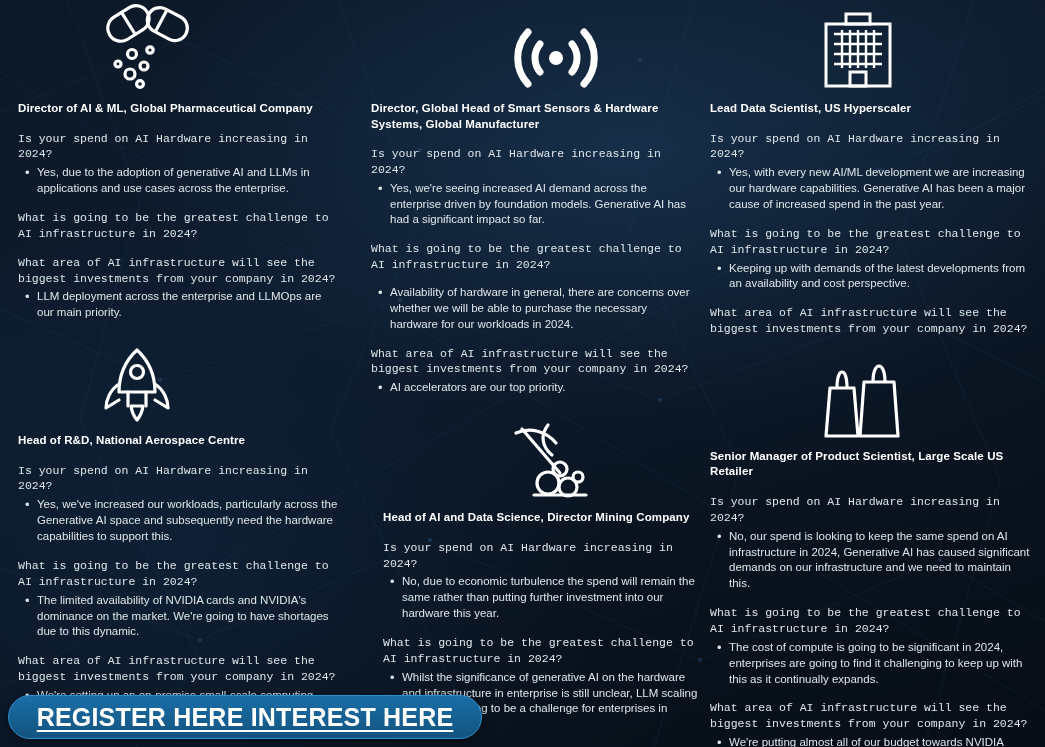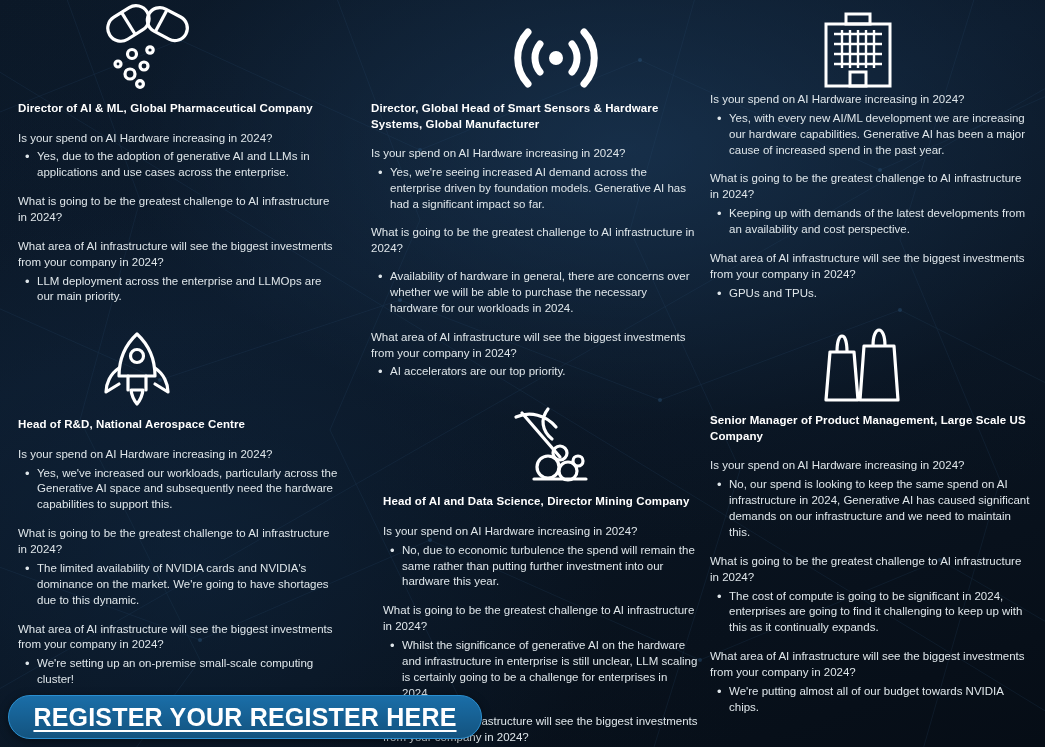--- a/index.html
+++ b/index.html
@@ -54,20 +54,21 @@
     line-height: 1.35;
     margin: 9px 0 14px 0;
     letter-spacing: 0.1px;
   }
   .qa { margin-bottom: 13px; }
   .question {
     font-size: 11.5px;
     color: #dfe6ea;
     line-height: 1.38;
     margin: 0 0 3px 0;
+    font-family: Liberation Mono, monospace;
   }
   ul.answers {
     margin: 0;
     padding-left: 19px;
     list-style: none;
   }
   ul.answers li {
     font-size: 11.5px;
     line-height: 1.38;
     color: #dfe6ea;
@@ -323,54 +324,52 @@
               <line x1="30" y1="20" x2="30" y2="58"></line>
               <line x1="38" y1="20" x2="38" y2="58"></line>
               <line x1="46" y1="20" x2="46" y2="58"></line>
               <line x1="54" y1="20" x2="54" y2="58"></line>
             </g>
             <rect x="30" y="62" width="16" height="14"></rect>
           </g>
         </svg>
       </div>
       <div class="card-body">
+        <div class="card-title">Lead Data Scientist, US Hyperscaler</div>
         <div class="qa">
           <p class="question">Is your spend on AI Hardware increasing in 2024?</p>
           <ul class="answers">
             <li>Yes, with every new AI/ML development we are increasing our hardware capabilities. Generative AI has been a major cause of increased spend in the past year.</li>
           </ul>
         </div>
         <div class="qa">
           <p class="question">What is going to be the greatest challenge to AI infrastructure in 2024?</p>
           <ul class="answers">
             <li>Keeping up with demands of the latest developments from an availability and cost perspective.</li>
           </ul>
         </div>
         <div class="qa">
           <p class="question">What area of AI infrastructure will see the biggest investments from your company in 2024?</p>
-          <ul class="answers">
-            <li>GPUs and TPUs.</li>
-          </ul>
         </div>
       </div>
     </div>
 
     <div class="card" style="padding-top:10px;">
       <div class="icon-wrap" style="height:80px;">
         <svg class="icon" width="84" height="76" viewBox="0 0 84 76">
           <g fill="none" stroke="#ffffff" stroke-width="3.2" stroke-linejoin="round">
             <path d="M10 24 L34 24 L38 72 L6 72 Z"></path>
             <path d="M17 24 C17 14 19 8 22 8 C25 8 27 14 27 24"></path>
             <path d="M44 18 L74 18 L78 72 L40 72 Z"></path>
             <path d="M53 18 C53 7 56 2 59 2 C62 2 65 7 65 18"></path>
           </g>
         </svg>
       </div>
       <div class="card-body">
-        <div class="card-title">Senior Manager of Product Management, Large Scale US Company</div>
+        <div class="card-title">Senior Manager of Product Scientist, Large Scale US Retailer</div>
         <div class="qa">
           <p class="question">Is your spend on AI Hardware increasing in 2024?</p>
           <ul class="answers">
             <li>No, our spend is looking to keep the same spend on AI infrastructure in 2024, Generative AI has caused significant demands on our infrastructure and we need to maintain this.</li>
           </ul>
         </div>
         <div class="qa">
           <p class="question">What is going to be the greatest challenge to AI infrastructure in 2024?</p>
           <ul class="answers">
             <li>The cost of compute is going to be significant in 2024, enterprises are going to find it challenging to keep up with this as it continually expands.</li>
@@ -382,14 +381,14 @@
             <li>We're putting almost all of our budget towards NVIDIA chips.</li>
           </ul>
         </div>
       </div>
     </div>
   </div>
 
 </div>
 
 <div class="cta">
-  <span>REGISTER YOUR REGISTER HERE</span>
+  <span>REGISTER HERE INTEREST HERE</span>
 </div>
 
 </body></html>

